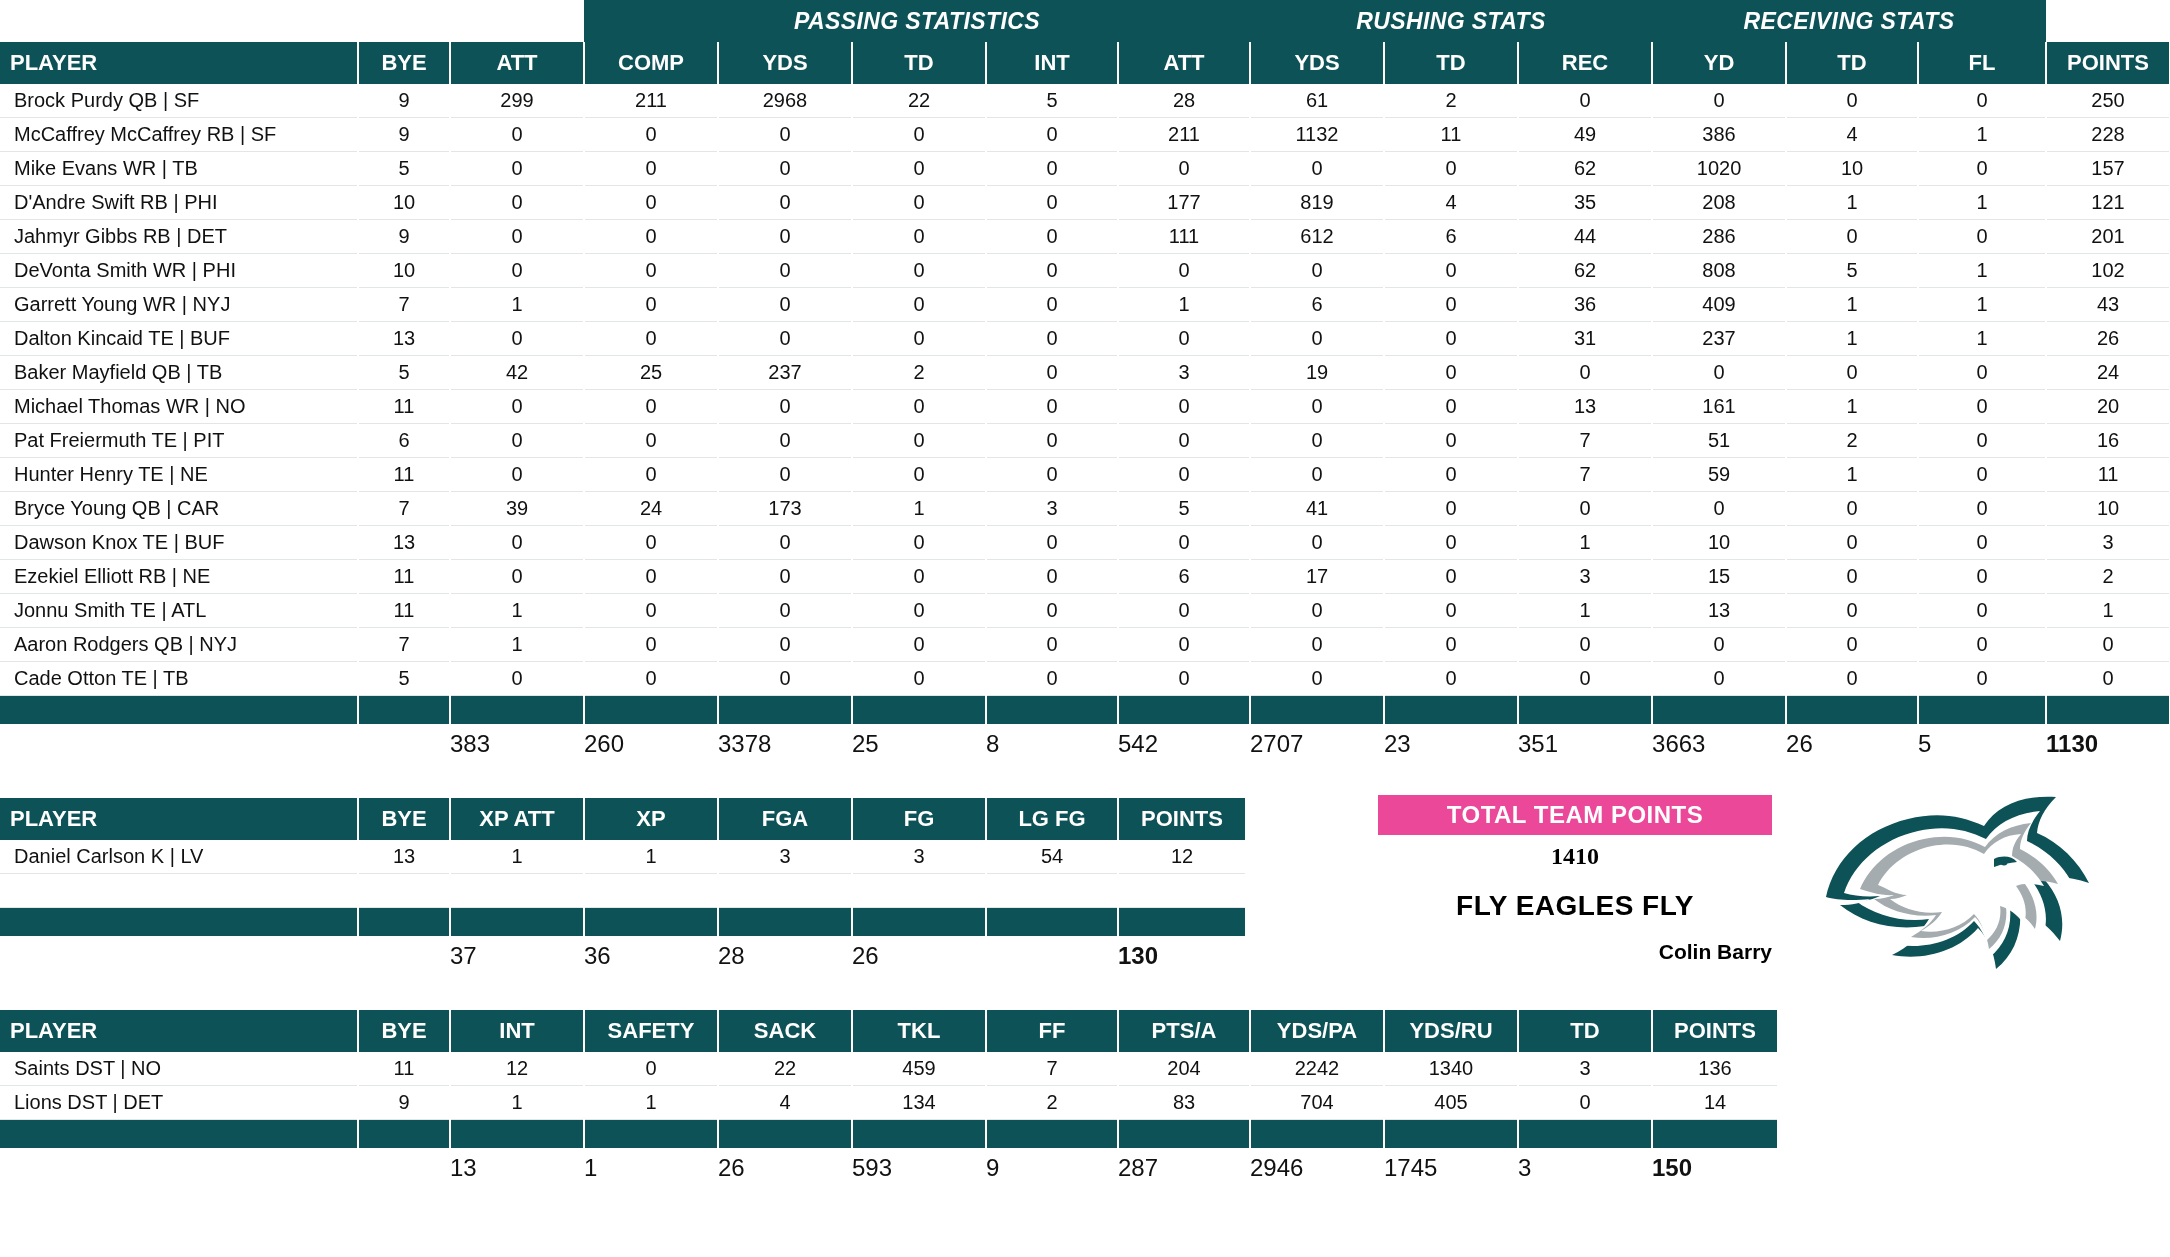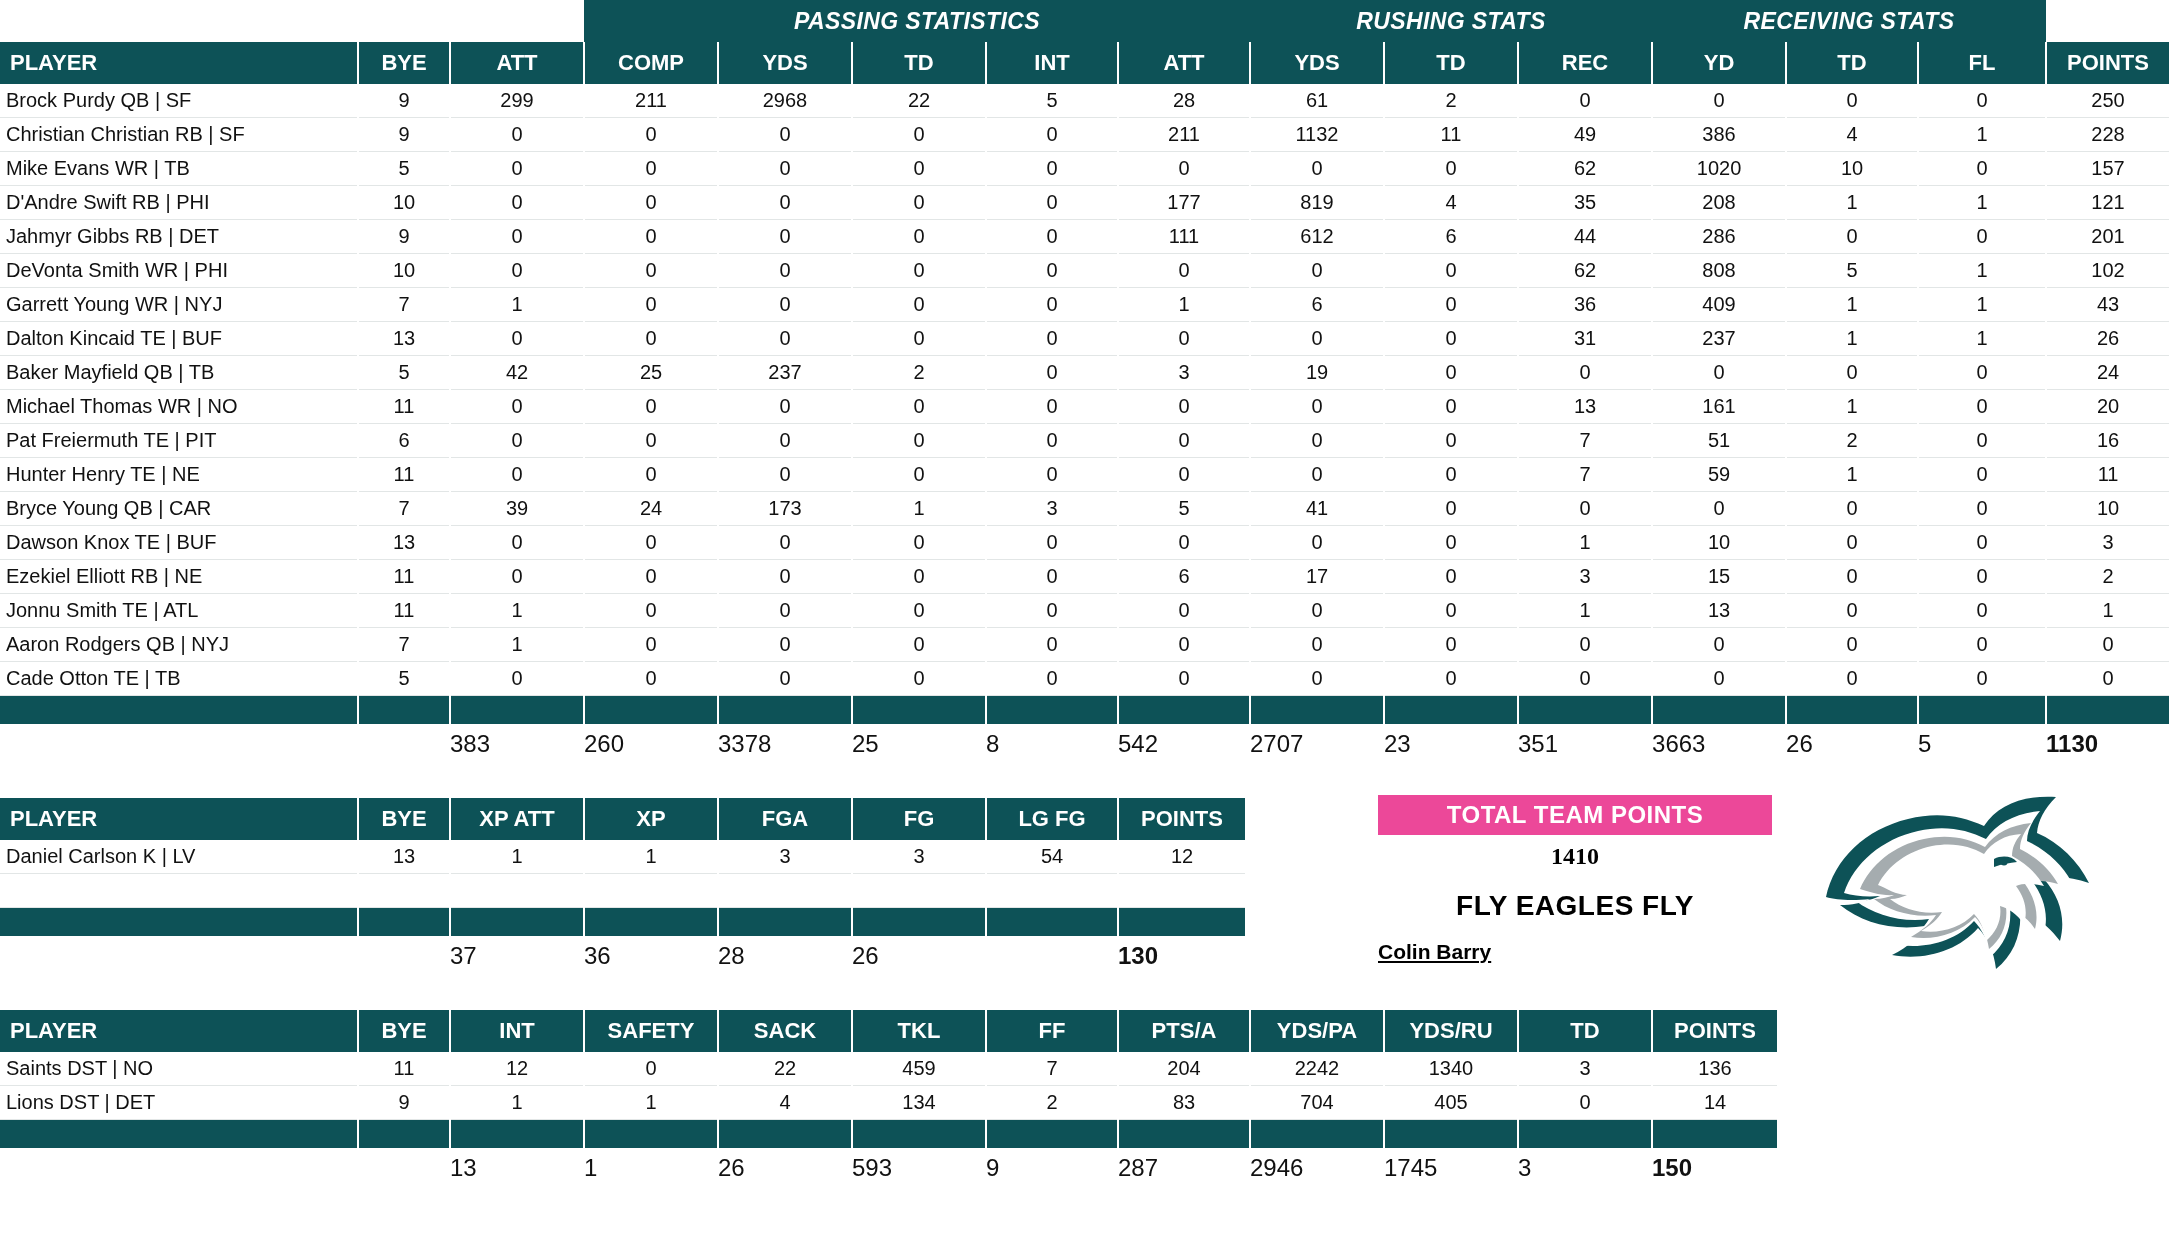--- a/index.html
+++ b/index.html
@@ -62,21 +62,21 @@
   .brow td {
     height: 33px;
     font-size: 20px;
     text-align: center;
     border-bottom: 1px solid #e2e6e6;
     border-right: 2px solid #ffffff;
     color: #111;
   }
   .brow td.left {
     text-align: left;
-    padding-left: 6px;
+    padding-left: 14px;
   }
 
   
   .sep td {
     height: 28px;
     background: #0d5257;
     border-right: 2px solid #ffffff;
   }
 
   
@@ -136,24 +136,23 @@
     text-align: center;
     font-weight: bold;
     font-size: 28px;
     letter-spacing: .5px;
   }
   .ttp-owner {
     position: absolute;
     left: 0;
     top: 145px;
     width: 394px;
-    text-align: left;
+    text-align: right;
     font-weight: bold;
     font-size: 21px;
-    text-decoration: underline;
   }
   .logo {
     position: absolute;
     left: 430px;
     top: -10px;
     width: 300px;
     height: 215px;
   }
 </style>
 </head>
@@ -216,21 +215,21 @@
         <td>28</td>
         <td>61</td>
         <td>2</td>
         <td>0</td>
         <td>0</td>
         <td>0</td>
         <td>0</td>
         <td>250</td>
       </tr>
       <tr class="brow">
-        <td class="left">Christian Christian RB | SF</td>
+        <td class="left">McCaffrey McCaffrey RB | SF</td>
         <td>9</td>
         <td>0</td>
         <td>0</td>
         <td>0</td>
         <td>0</td>
         <td>0</td>
         <td>211</td>
         <td>1132</td>
         <td>11</td>
         <td>49</td>

